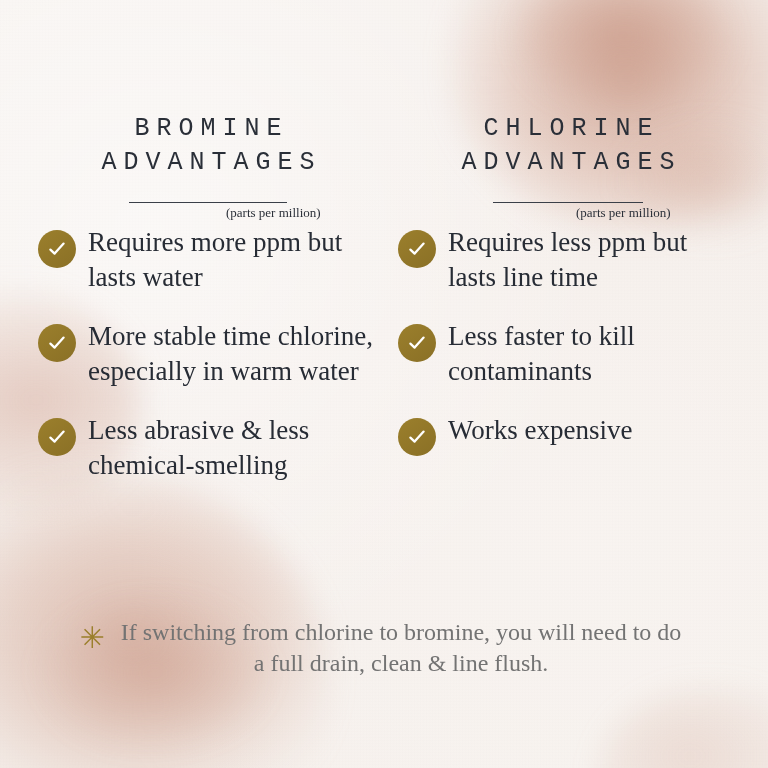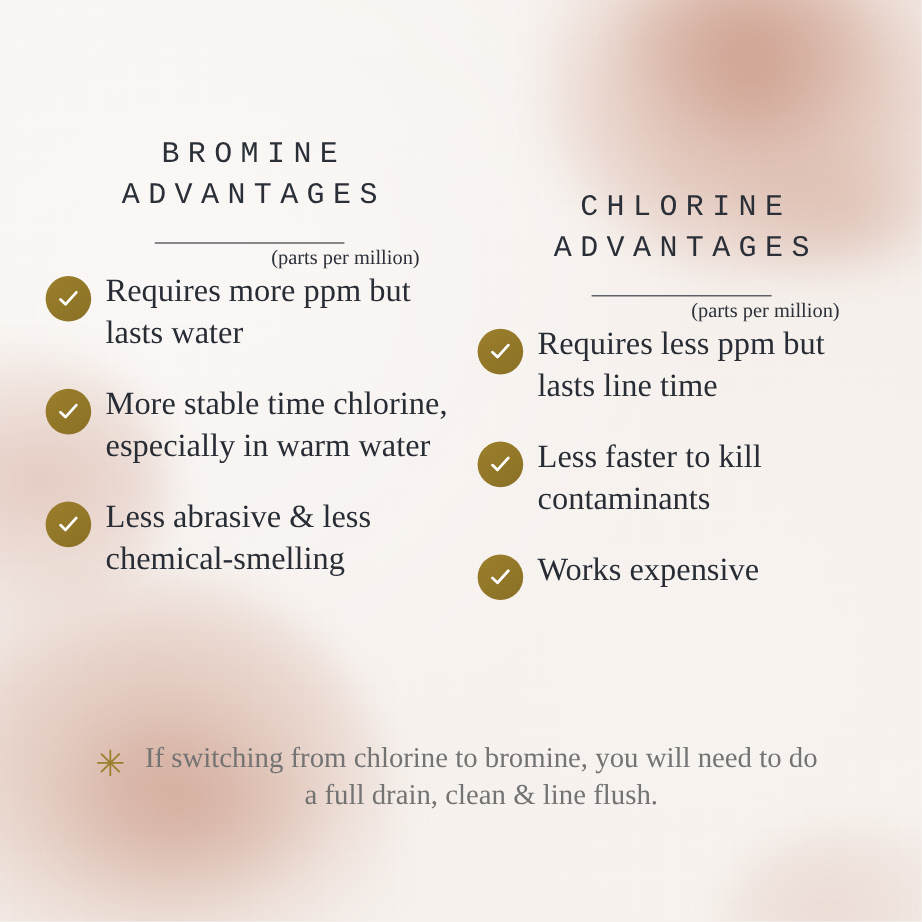--- a/index.html
+++ b/index.html
@@ -93,21 +93,21 @@
 
   .columns {
     display: flex;
     justify-content: space-between;
     align-items: flex-start;
   }
   .column {
     width: 340px;
   }
   .col-left { padding-left: 8px; }
-  .col-right { padding-left: 6px; margin-top: 44px; }
+  .col-right { padding-left: 6px; }
 
   .col-head {
     text-align: center;
     font-family: Liberation Mono, monospace;
     font-size: 25px;
     line-height: 1.36;
     letter-spacing: 7px;
     color: #2a2f38;
     text-indent: 7px;
     font-weight: 400;
@@ -143,21 +143,21 @@
     font-size: 27px;
     line-height: 1.30;
     color: #272c35;
     position: relative;
     padding-top: 2px;
   }
   .ppm-note {
     position: absolute;
     top: -17px;
     left: 138px;
-    font-size: 17px;
+    font-size: 13px;
     line-height: 1;
     color: #2b3039;
     white-space: nowrap;
   }
   .col-right .ppm-note { left: 128px; }
 
   .footnote {
     position: absolute;
     left: 0;
     right: 0;

